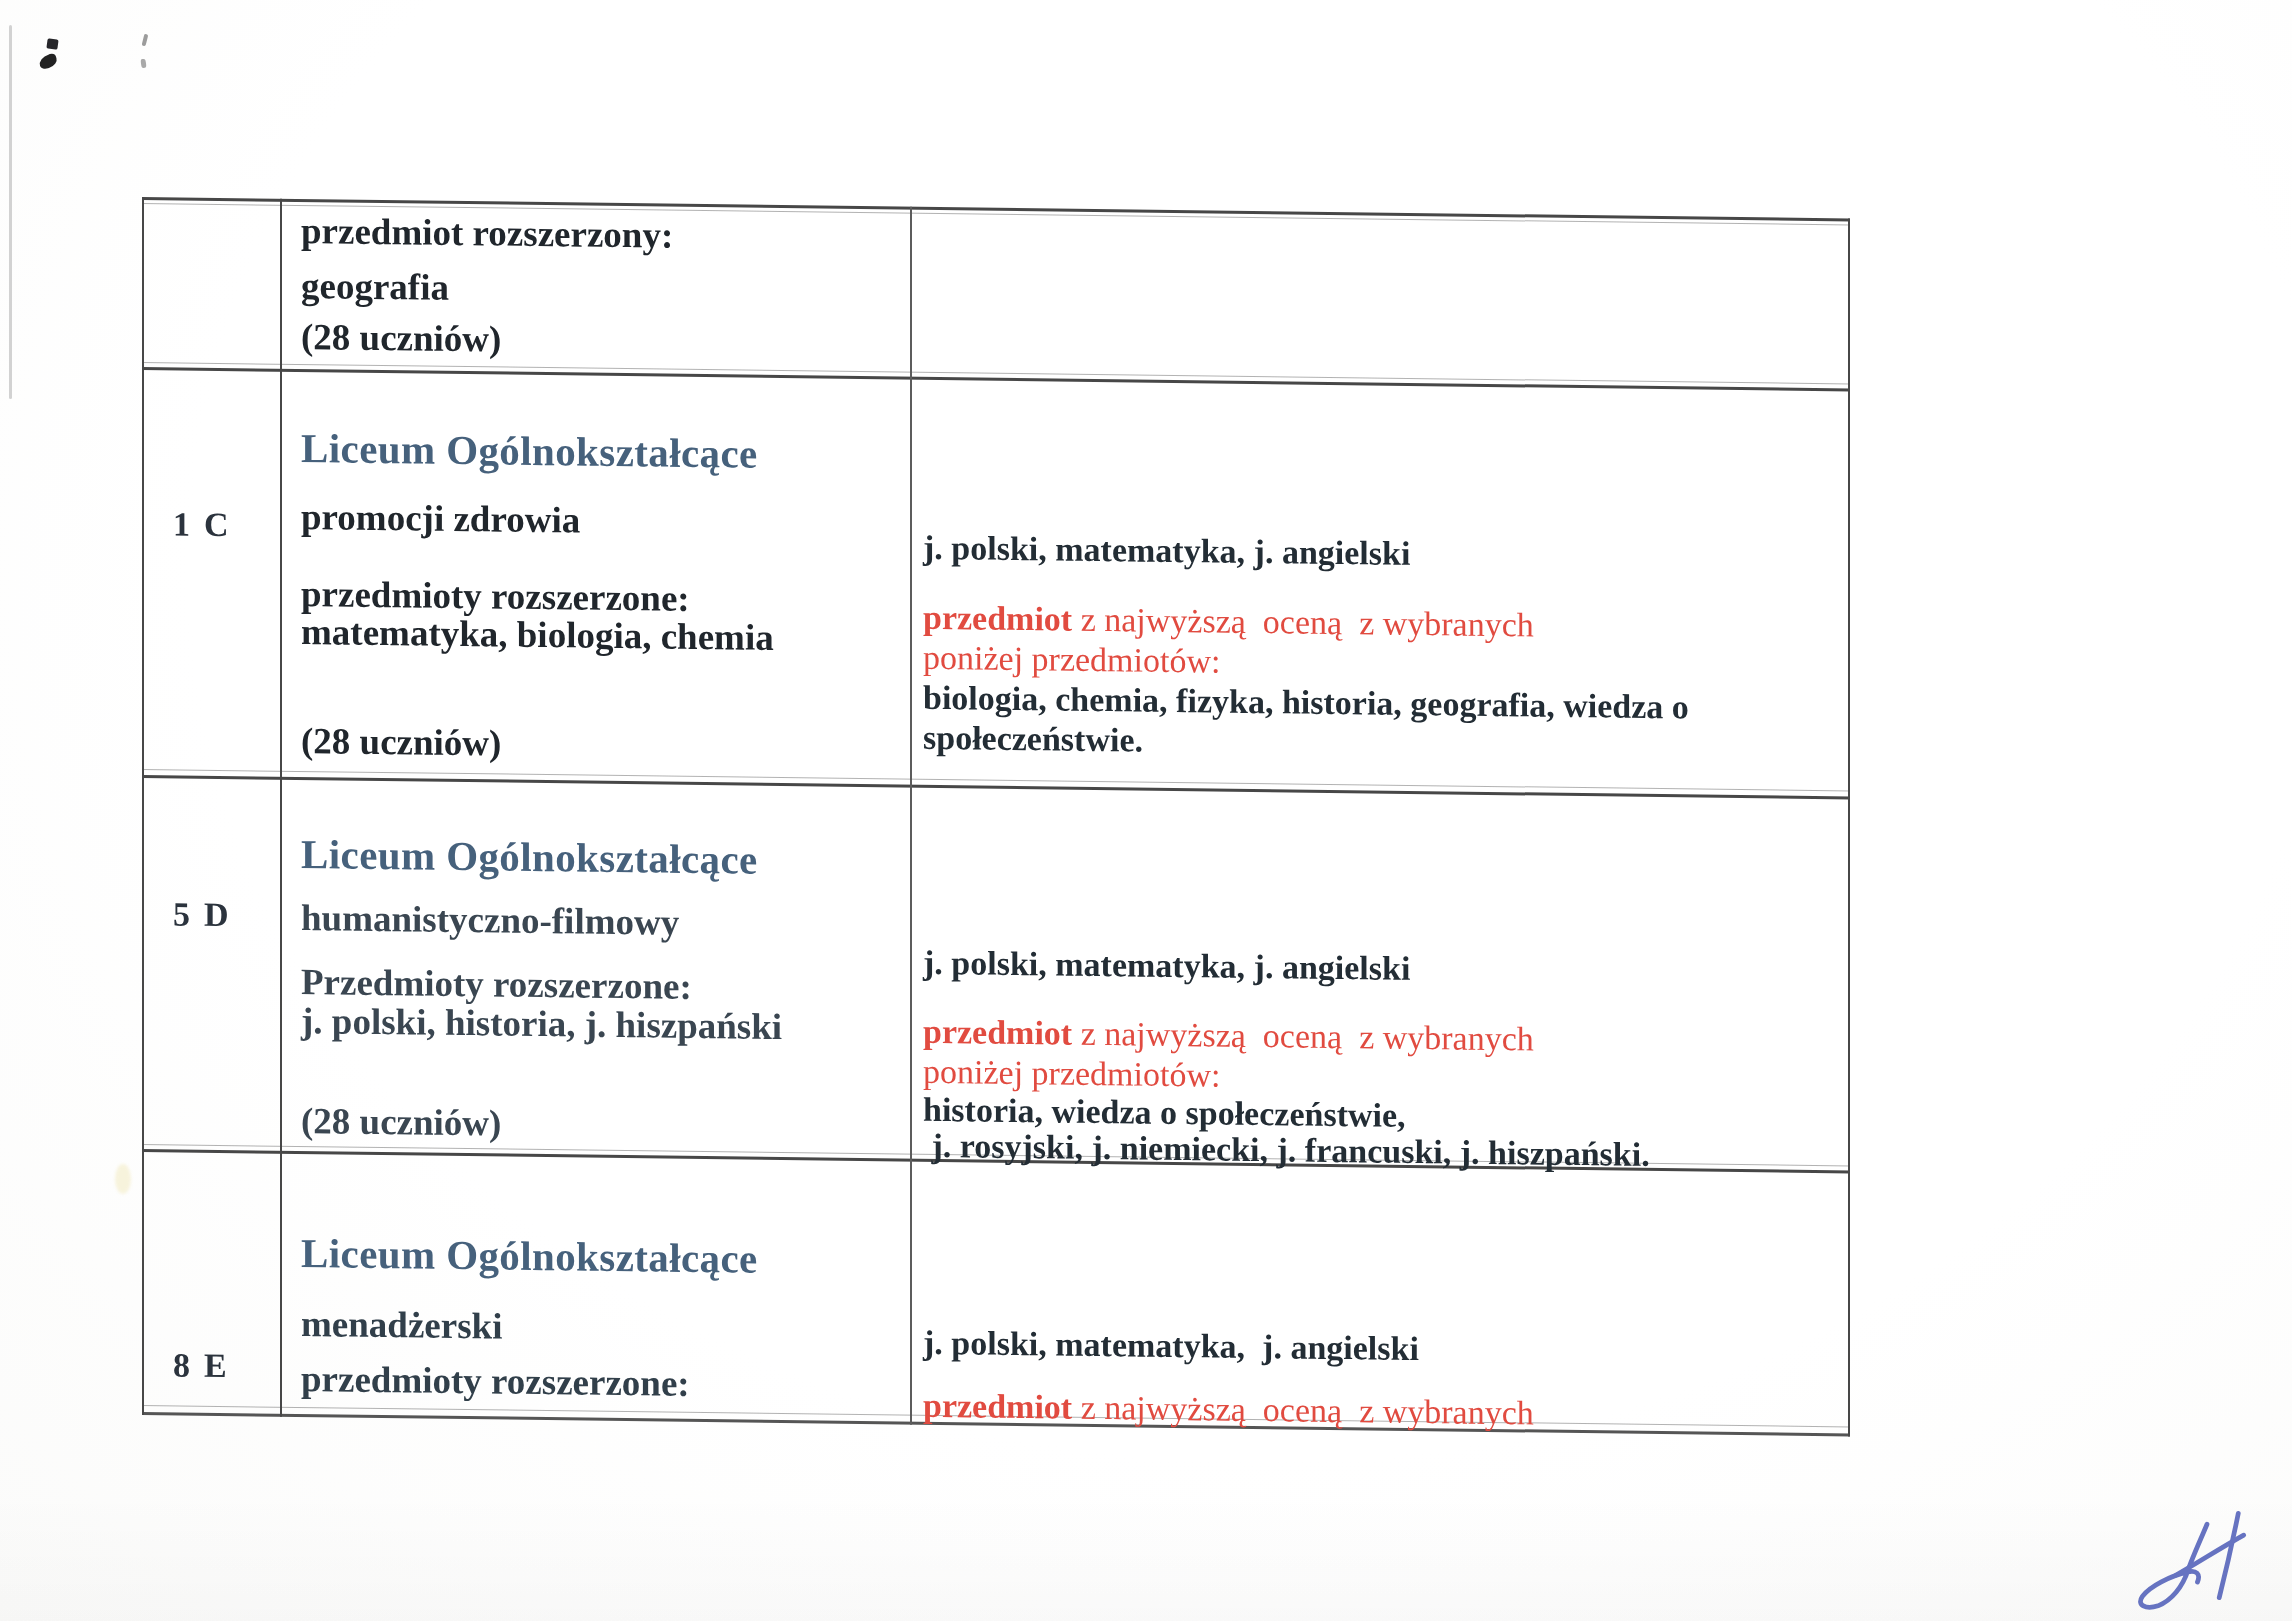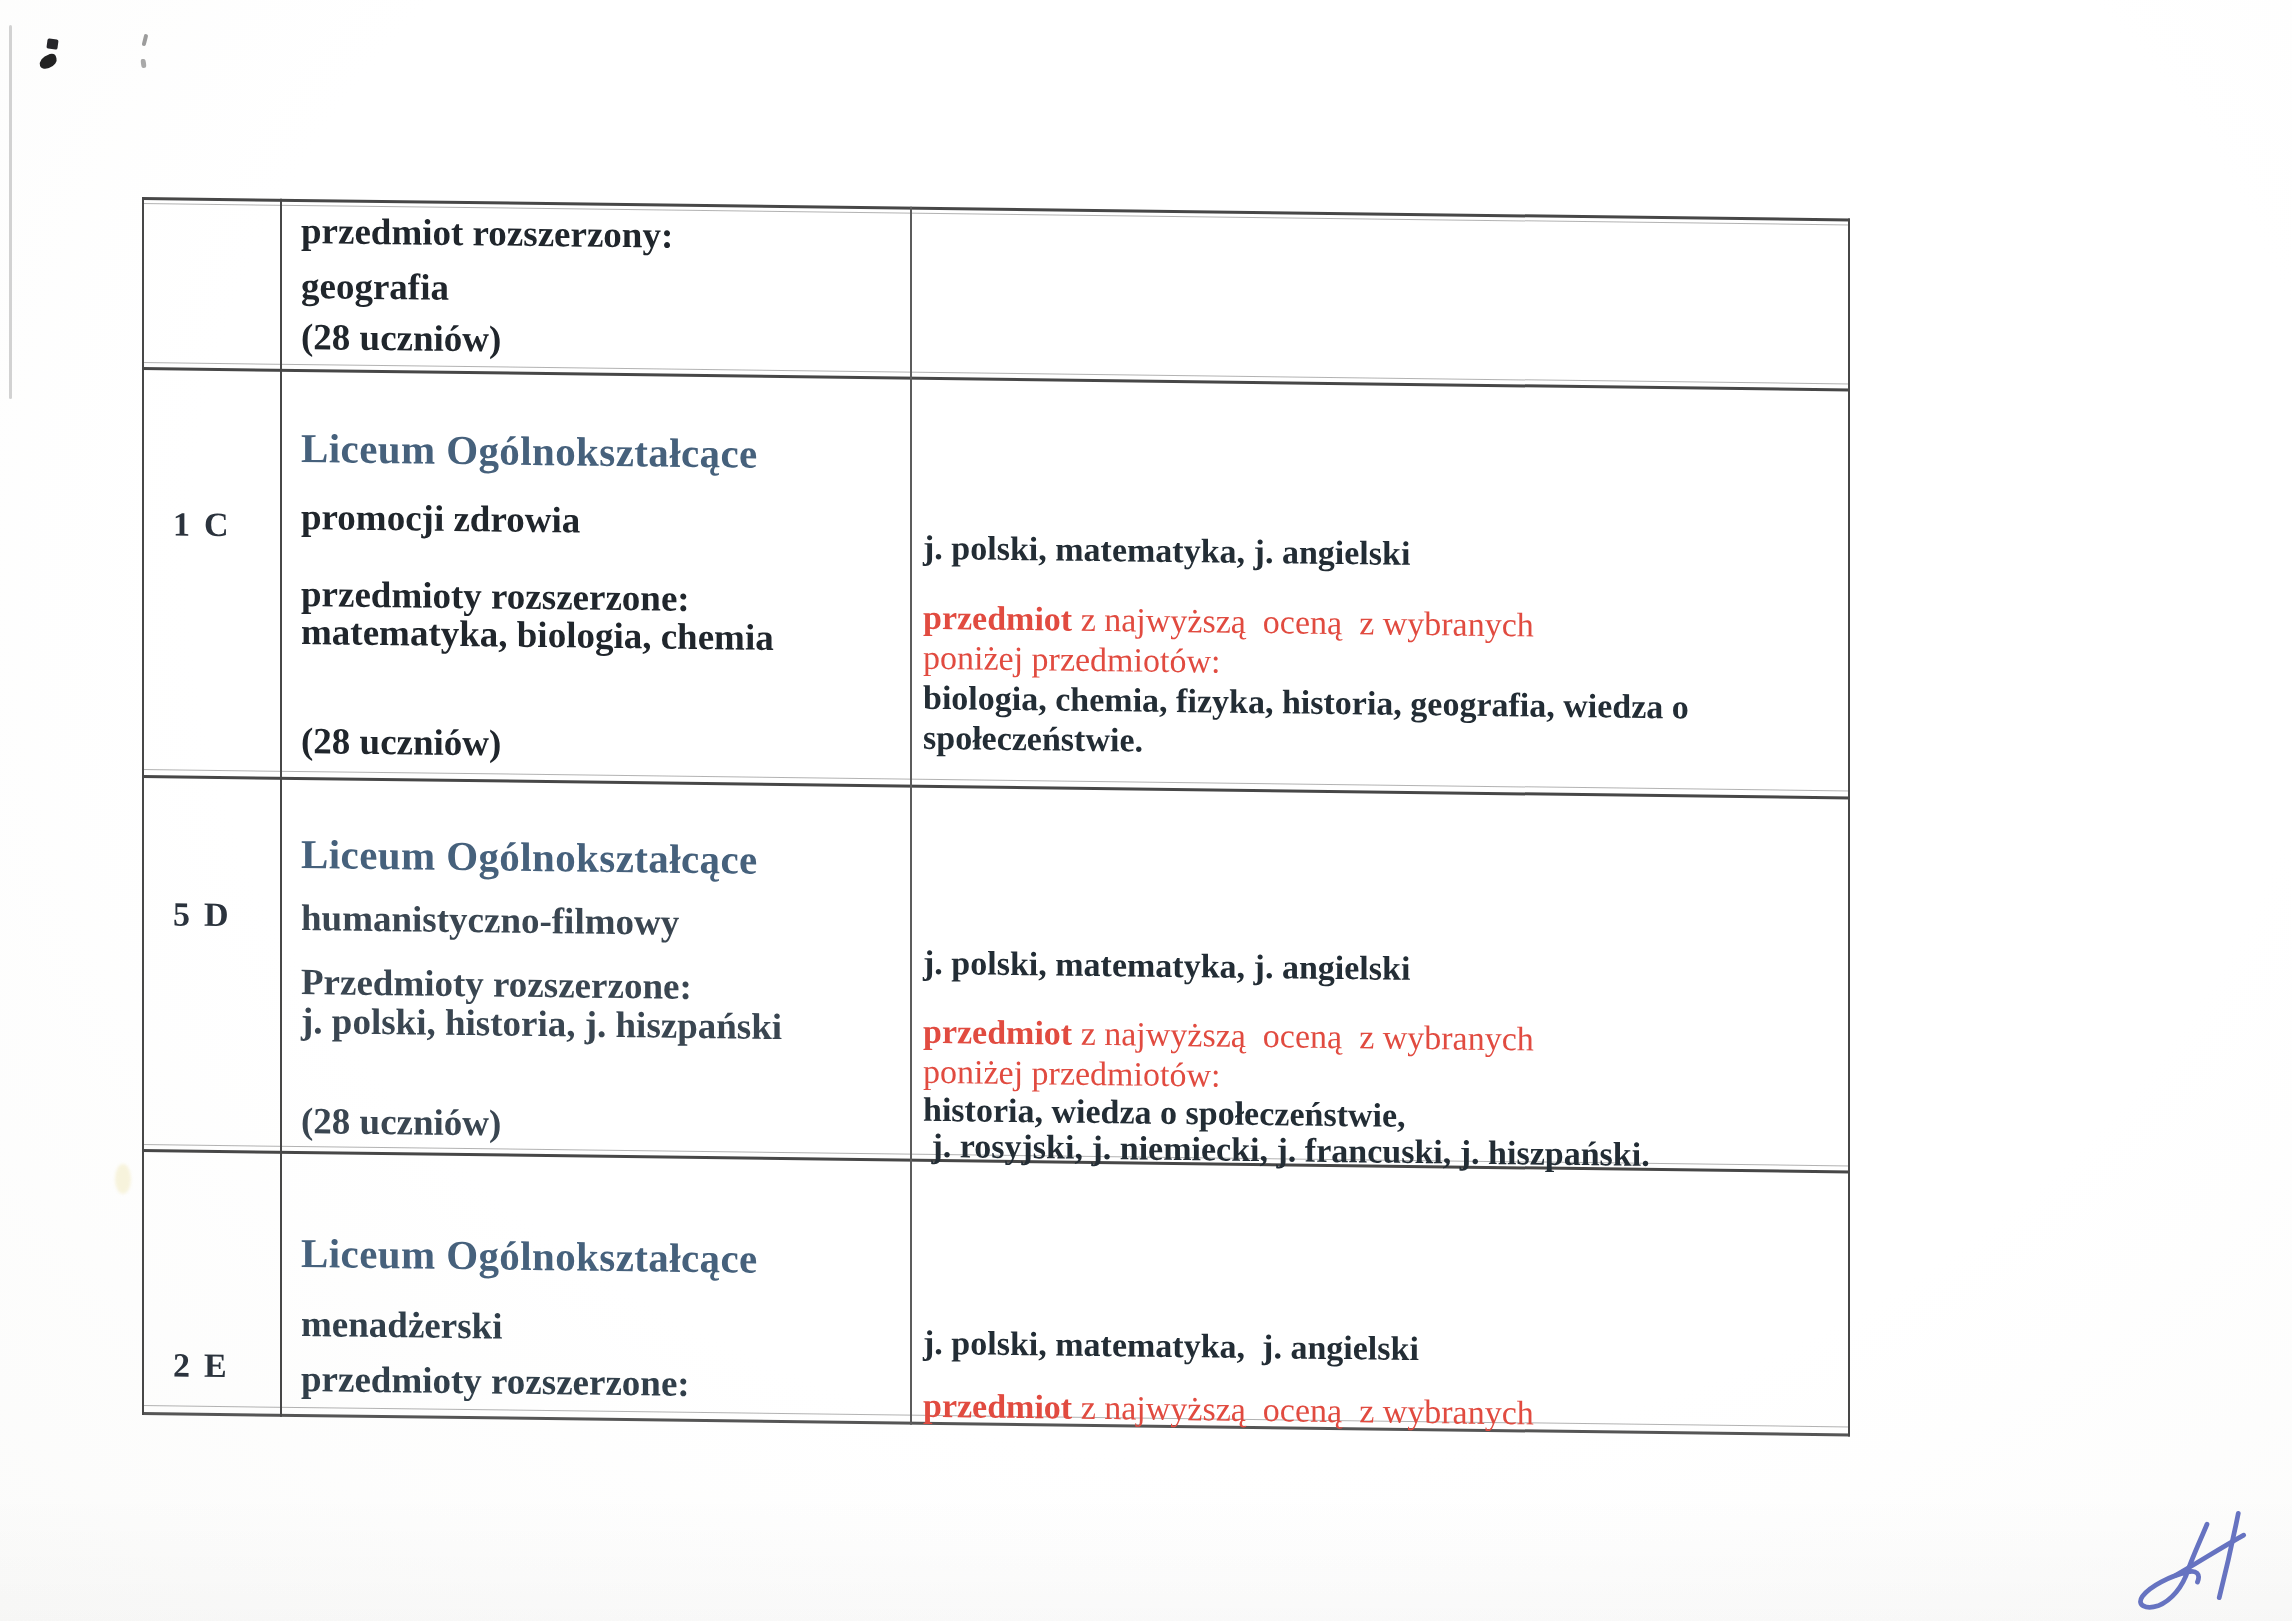--- a/index.html
+++ b/index.html
@@ -131,21 +131,21 @@
   <div class="line c2 ink-b" style="top:760px;">Przedmioty rozszerzone:</div>
   <div class="line c2 ink-b" style="top:799px;">j. polski, historia, j. hiszpański</div>
   <div class="line c2 ink-b" style="top:899px;">(28 uczniów)</div>
 
   <div class="line c3" style="top:733px;">j. polski, matematyka, j. angielski</div>
   <div class="line c3 red-line" style="top:802px;"><span>przedmiot</span><span class="reg"> z najwyższą  oceną  z wybranych</span></div>
   <div class="line c3 red-line" style="top:842px;font-weight:normal;">poniżej przedmiotów:</div>
   <div class="line c3" style="top:880px;">historia, wiedza o społeczeństwie,</div>
   <div class="line c3" style="top:916px;"> j. rosyjski, j. niemiecki, j. francuski, j. hiszpański.</div>
 
-  <div class="line class-label" style="top:1145px;">2 E</div>
+  <div class="line class-label" style="top:1145px;">8 E</div>
   <div class="line school" style="top:1029px;">Liceum Ogólnokształcące</div>
   <div class="line c2 ink-c" style="top:1102px;">menadżerski</div>
   <div class="line c2 ink-c" style="top:1157px;">przedmioty rozszerzone:</div>
 
   <div class="line c3" style="top:1113px;">j. polski, matematyka,  j. angielski</div>
   <div class="line c3 red-line" style="top:1176px;"><span>przedmiot</span><span class="reg"> z najwyższą  oceną  z wybranych</span></div>
 
 </div>
 
 <svg class="signature" viewBox="0 0 250 170">

